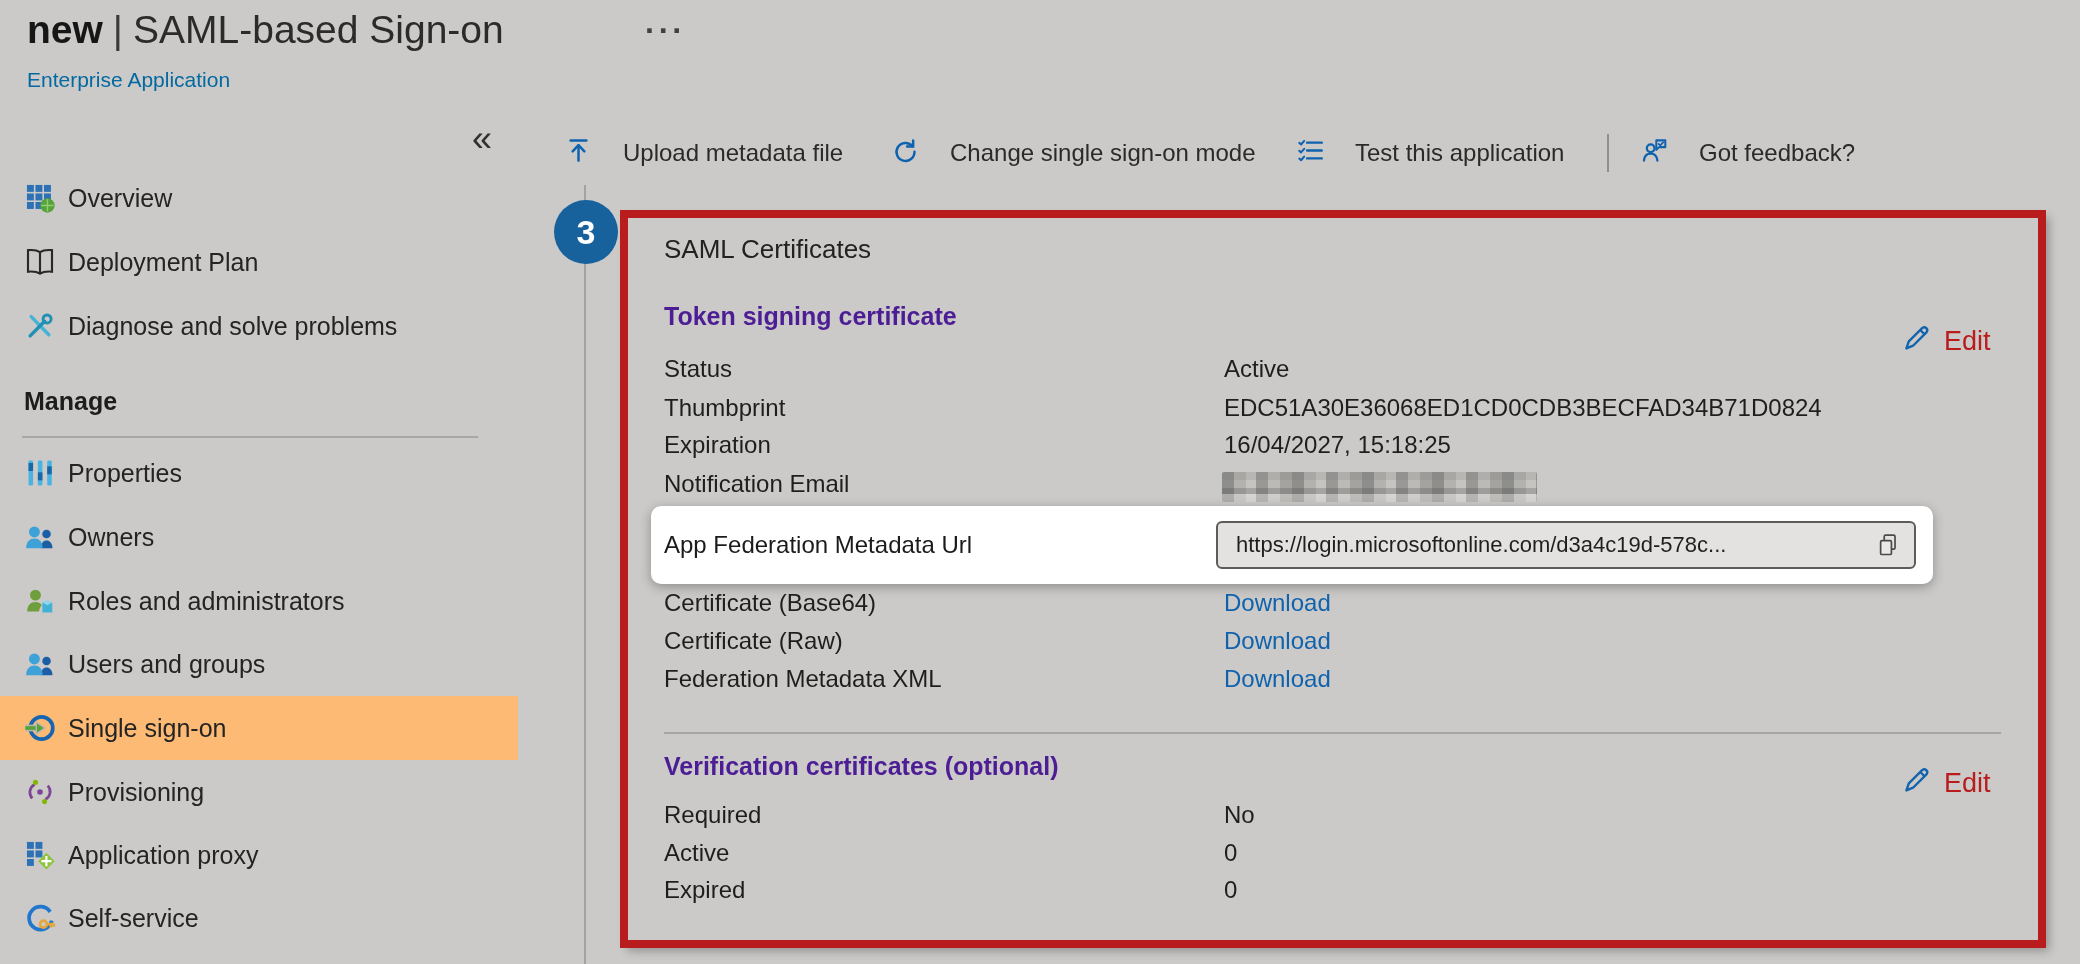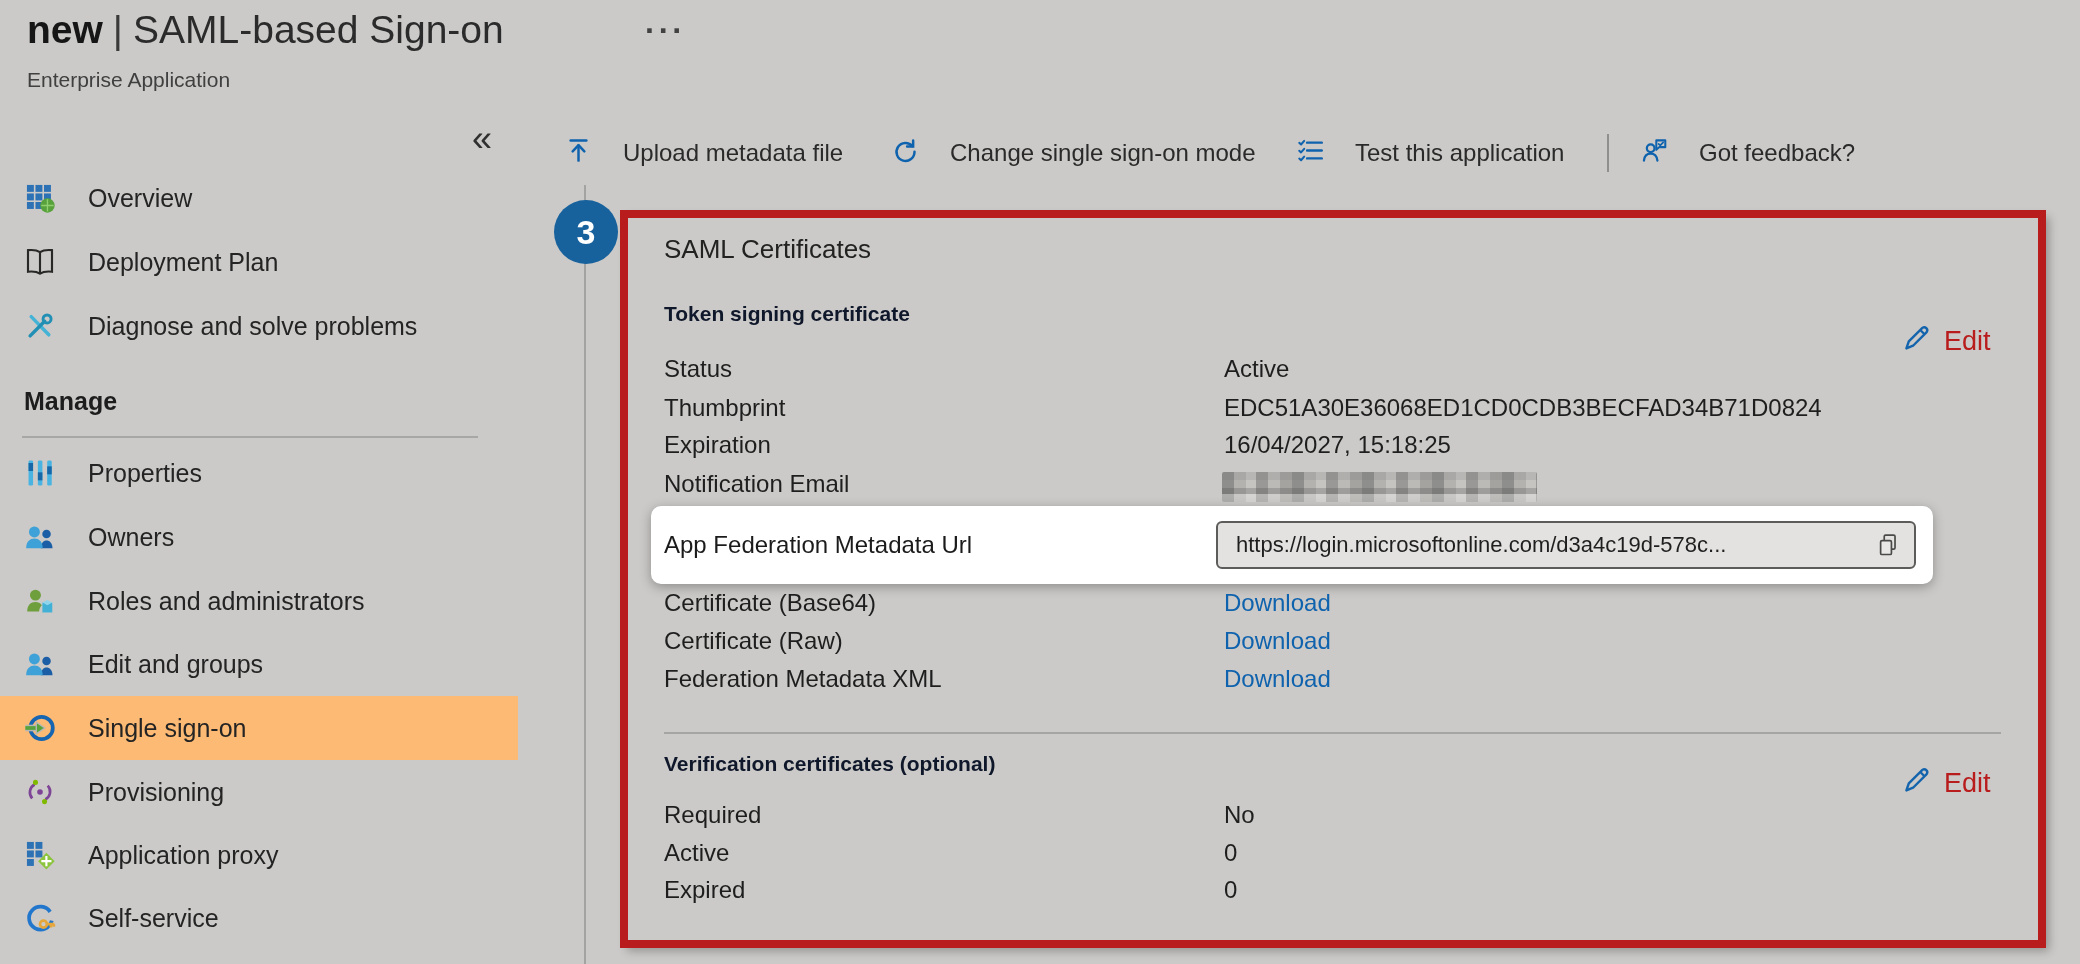--- a/index.html
+++ b/index.html
@@ -4,47 +4,47 @@
 <style>
   html,body{margin:0;padding:0;background:#cbcac8;}
   .screen{position:relative;width:2080px;height:964px;background:#cbcac8;overflow:hidden;
           font-family:"Liberation Sans","DejaVu Sans",sans-serif;color:#1e1e1e;}
 
   
   .title-line{position:absolute;left:27px;top:8px;font-size:39px;color:#2b2b2b;white-space:nowrap;}
   .title-bold{font-weight:700;color:#161616;}
   .title-sep{margin:0 10px;font-weight:300;color:#3a3a3a;}
   .more-dots{position:absolute;left:645px;top:12px;font-size:32px;font-weight:700;letter-spacing:3px;color:#414141;cursor:default;}
-  .subtitle{position:absolute;left:27px;top:68px;font-size:21px;color:#404040;}
+  .subtitle{position:absolute;left:27px;top:68px;font-size:21px;color:#0369a1;}
 
   
   .collapse{position:absolute;left:472px;top:118px;font-size:36px;color:#303030;}
   .nav-item{position:absolute;left:0;width:518px;height:64px;display:flex;align-items:center;
-            padding-left:24px;box-sizing:border-box;gap:32px;font-size:25px;color:#242424;cursor:pointer;}
+            padding-left:24px;box-sizing:border-box;gap:12px;font-size:25px;color:#242424;cursor:pointer;}
   .nav-item.selected{background:#fdba74;}
   .nav-icon{width:32px;height:32px;flex:0 0 32px;display:flex;align-items:center;justify-content:center;}
   .nav-head{position:absolute;left:24px;top:387px;font-size:25px;font-weight:700;color:#1d1d1d;}
   .nav-divider{position:absolute;left:22px;top:436px;width:456px;height:1.5px;background:#a7a7a5;}
 
   
   .tb{position:absolute;top:130px;height:46px;display:flex;align-items:center;gap:31px;
       font-size:24px;color:#2a2a2a;cursor:pointer;white-space:nowrap;}
   .tb-divider{position:absolute;left:1607px;top:134px;width:1.5px;height:38px;background:#8f8f8d;}
 
   
   .step-line{position:absolute;left:584px;top:185px;width:2px;height:779px;background:#a3a3a1;}
   .badge{position:absolute;left:554px;top:200px;width:64px;height:64px;border-radius:50%;
          background:#17619d;color:#ffffff;font-size:34px;font-weight:700;
          display:flex;align-items:center;justify-content:center;}
 
   
   .panel{position:absolute;left:620px;top:210px;width:1426px;height:738px;background:#cbcac8;
          border:8px solid #b91c1c;box-sizing:border-box;box-shadow:5px 5px 9px -2px rgba(0,0,0,.28);}
   .p-title{position:absolute;left:36px;top:16px;font-size:26px;color:#222220;}
-  .sec-title{position:absolute;left:36px;font-size:21px;font-weight:700;color:#0f172a;}
+  .sec-title{position:absolute;left:36px;font-size:25px;font-weight:700;color:#4c1d95;}
   .prow{position:absolute;left:36px;right:40px;height:30px;font-size:24px;}
   .plabel{position:absolute;left:0;top:0;color:#1e1e1e;white-space:nowrap;}
   .pvalue{position:absolute;left:560px;top:0;color:#1e1e1e;white-space:nowrap;}
   .dl-link{color:#0f62ad;cursor:pointer;text-decoration:none;}
   .edit-btn{position:absolute;left:1272px;display:flex;align-items:center;gap:12px;
             font-size:27px;color:#b91c1c;cursor:pointer;}
   .p-divider{position:absolute;left:36px;top:514px;width:1337px;height:1.5px;background:#a5a5a3;}
 
   
   .hl-box{position:absolute;left:23px;top:288px;width:1282px;height:78px;background:#ffffff;
@@ -165,21 +165,21 @@
 
   <div class="nav-item" style="top:632px">
     <span class="nav-icon">
       <svg width="32" height="32" viewBox="0 0 24 24">
           <circle cx="16.9" cy="9.8" r="3.2" fill="#1c5ea6"></circle>
           <path d="M12.6 20.4c.2-3.7 2-5.7 4.3-5.7 2.4 0 4.3 2 4.5 5.7z" fill="#1c5ea6"></path>
           <circle cx="7.8" cy="8.2" r="4.1" fill="#3ea2d8"></circle>
           <path d="M1.6 20.4c0-4.7 2.7-7.2 6.2-7.2s6.2 2.5 6.2 7.2z" fill="#3ea2d8"></path>
         </svg>
     </span>
-    <span class="nav-label">Edit and groups</span>
+    <span class="nav-label">Users and groups</span>
   </div>
 
   <div class="nav-item selected" style="top:696px">
     <span class="nav-icon">
       <svg width="32" height="32" viewBox="0 0 24 24">
           <circle cx="13.2" cy="12" r="8.4" fill="none" stroke="#1565b2" stroke-width="2.8"></circle>
           <path d="M1 12h9.4" stroke="#b9b7b4" stroke-width="5"></path>
           <path d="M1 12h9.4" stroke="#57a23b" stroke-width="2.8"></path>
           <polygon points="9.2,7.6 15.6,12 9.2,16.4" fill="#57a23b" stroke="#b9b7b4" stroke-width="1"></polygon>
         </svg>

